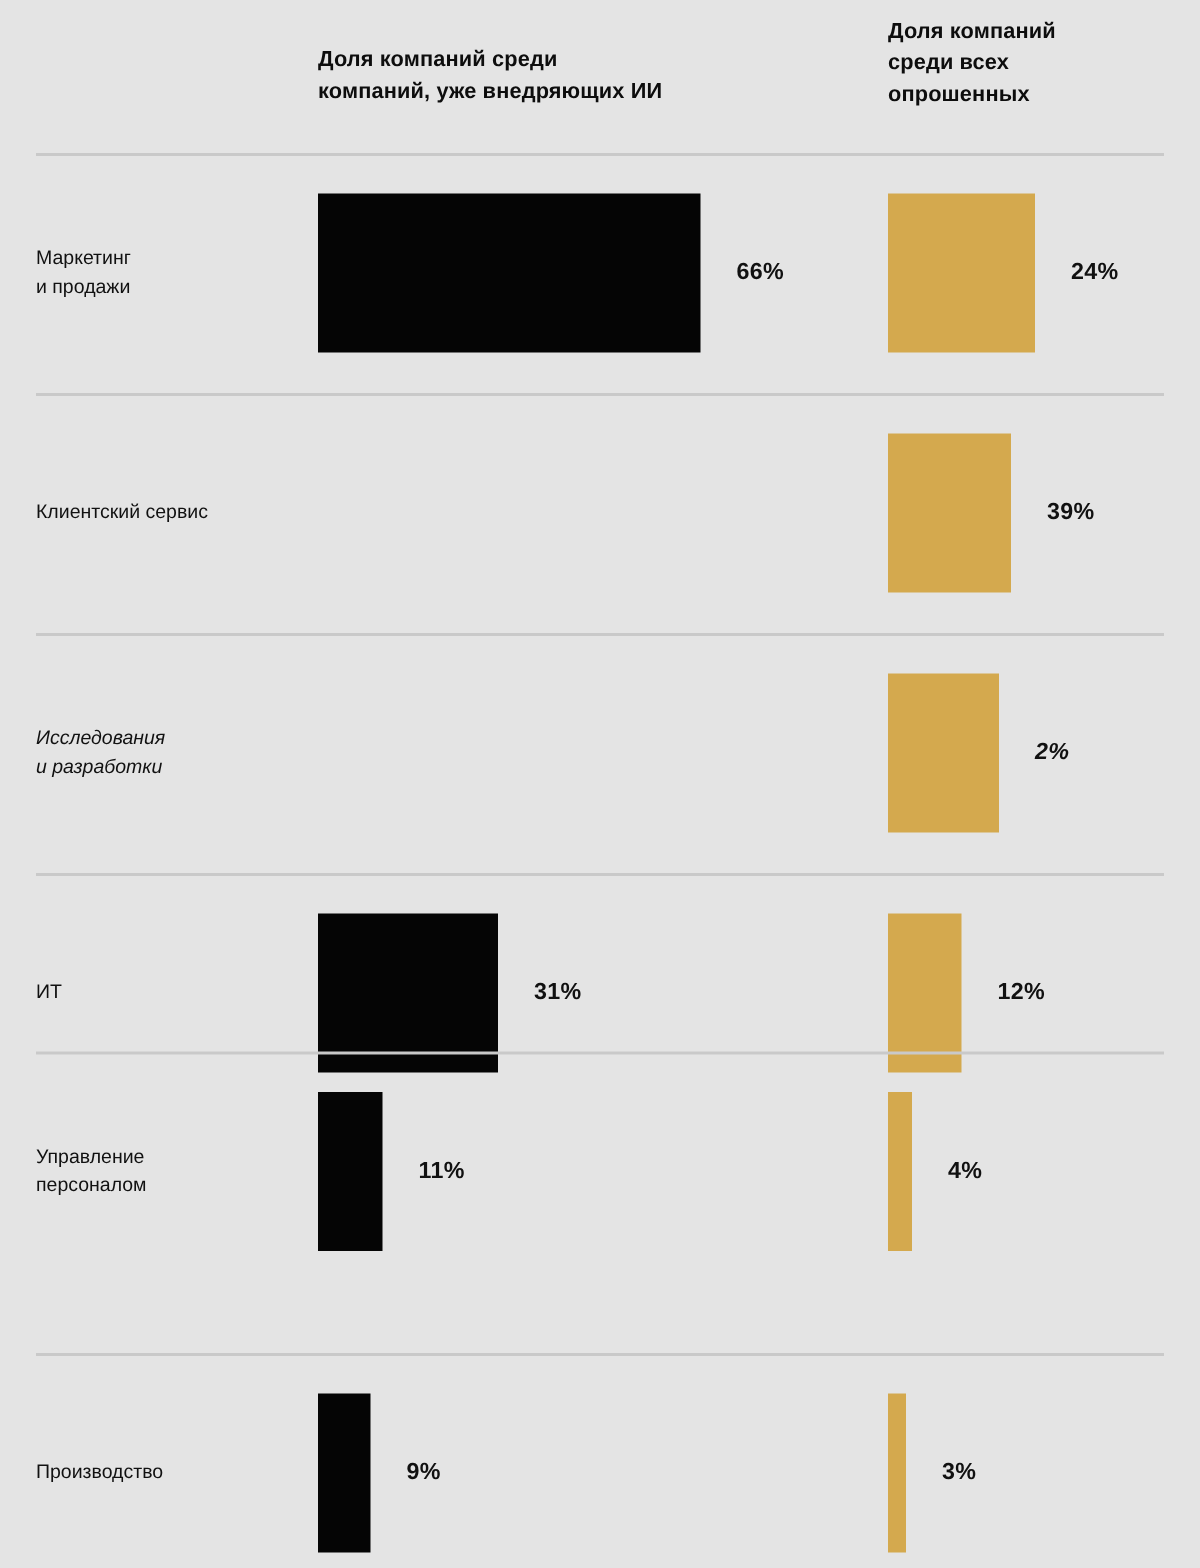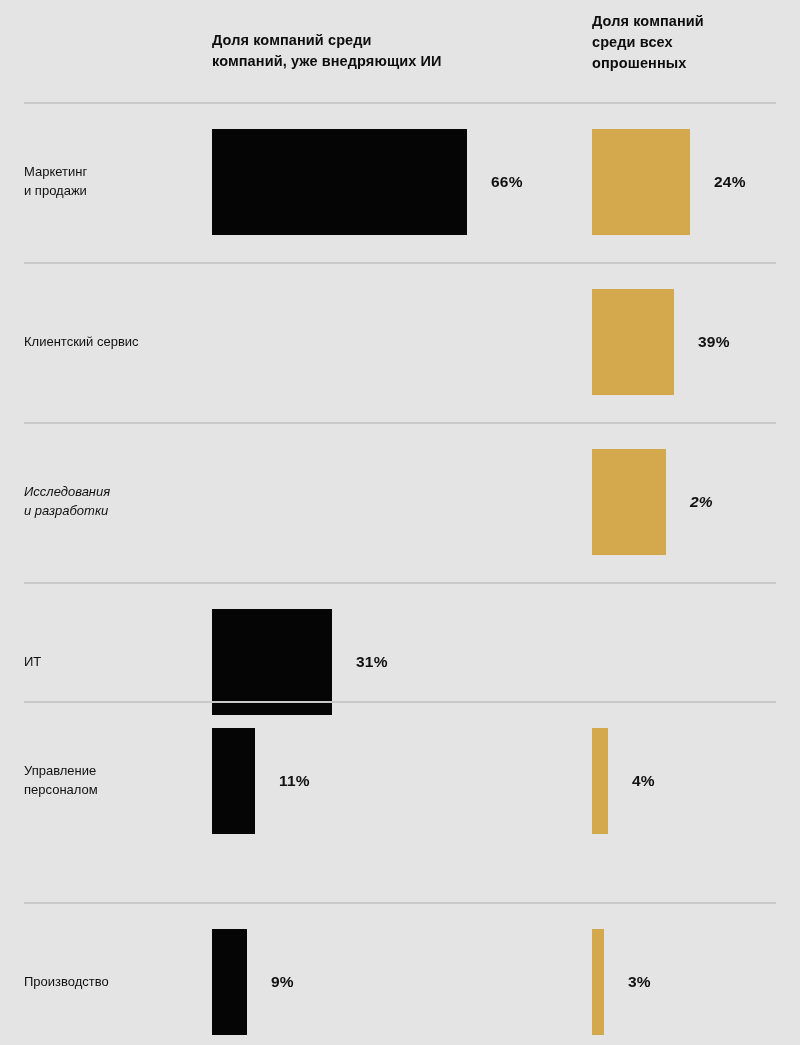--- a/index.html
+++ b/index.html
@@ -164,20 +164,24 @@
           <div class="bar-value">2%</div>
         </div>
       </div>
       <div class="row" style="top: 582px; text-decoration: underline;">
         <div class="divider" style="background: rgb(201, 201, 201);"></div>
         <div class="row-label">ИТ</div>
         <div class="bar-group series-a">
           <div class="bar dark" style="width: 120px; background: rgb(5, 5, 5);"></div>
           <div class="bar-value">31%</div>
         </div>
+        <div class="bar-group series-b">
+          <div class="bar gold" style="width: 49px; background: rgb(212, 169, 78);"></div>
+          <div class="bar-value">12%</div>
+        </div>
       </div>
       <div class="row" style="top: 701px; padding-left: 28px;">
         <div class="divider" style="background: rgb(201, 201, 201);"></div>
         <div class="row-label">Управление
 персоналом</div>
         <div class="bar-group series-a">
           <div class="bar dark" style="width: 43px; background: rgb(5, 5, 5);"></div>
           <div class="bar-value">11%</div>
         </div>
         <div class="bar-group series-b">

